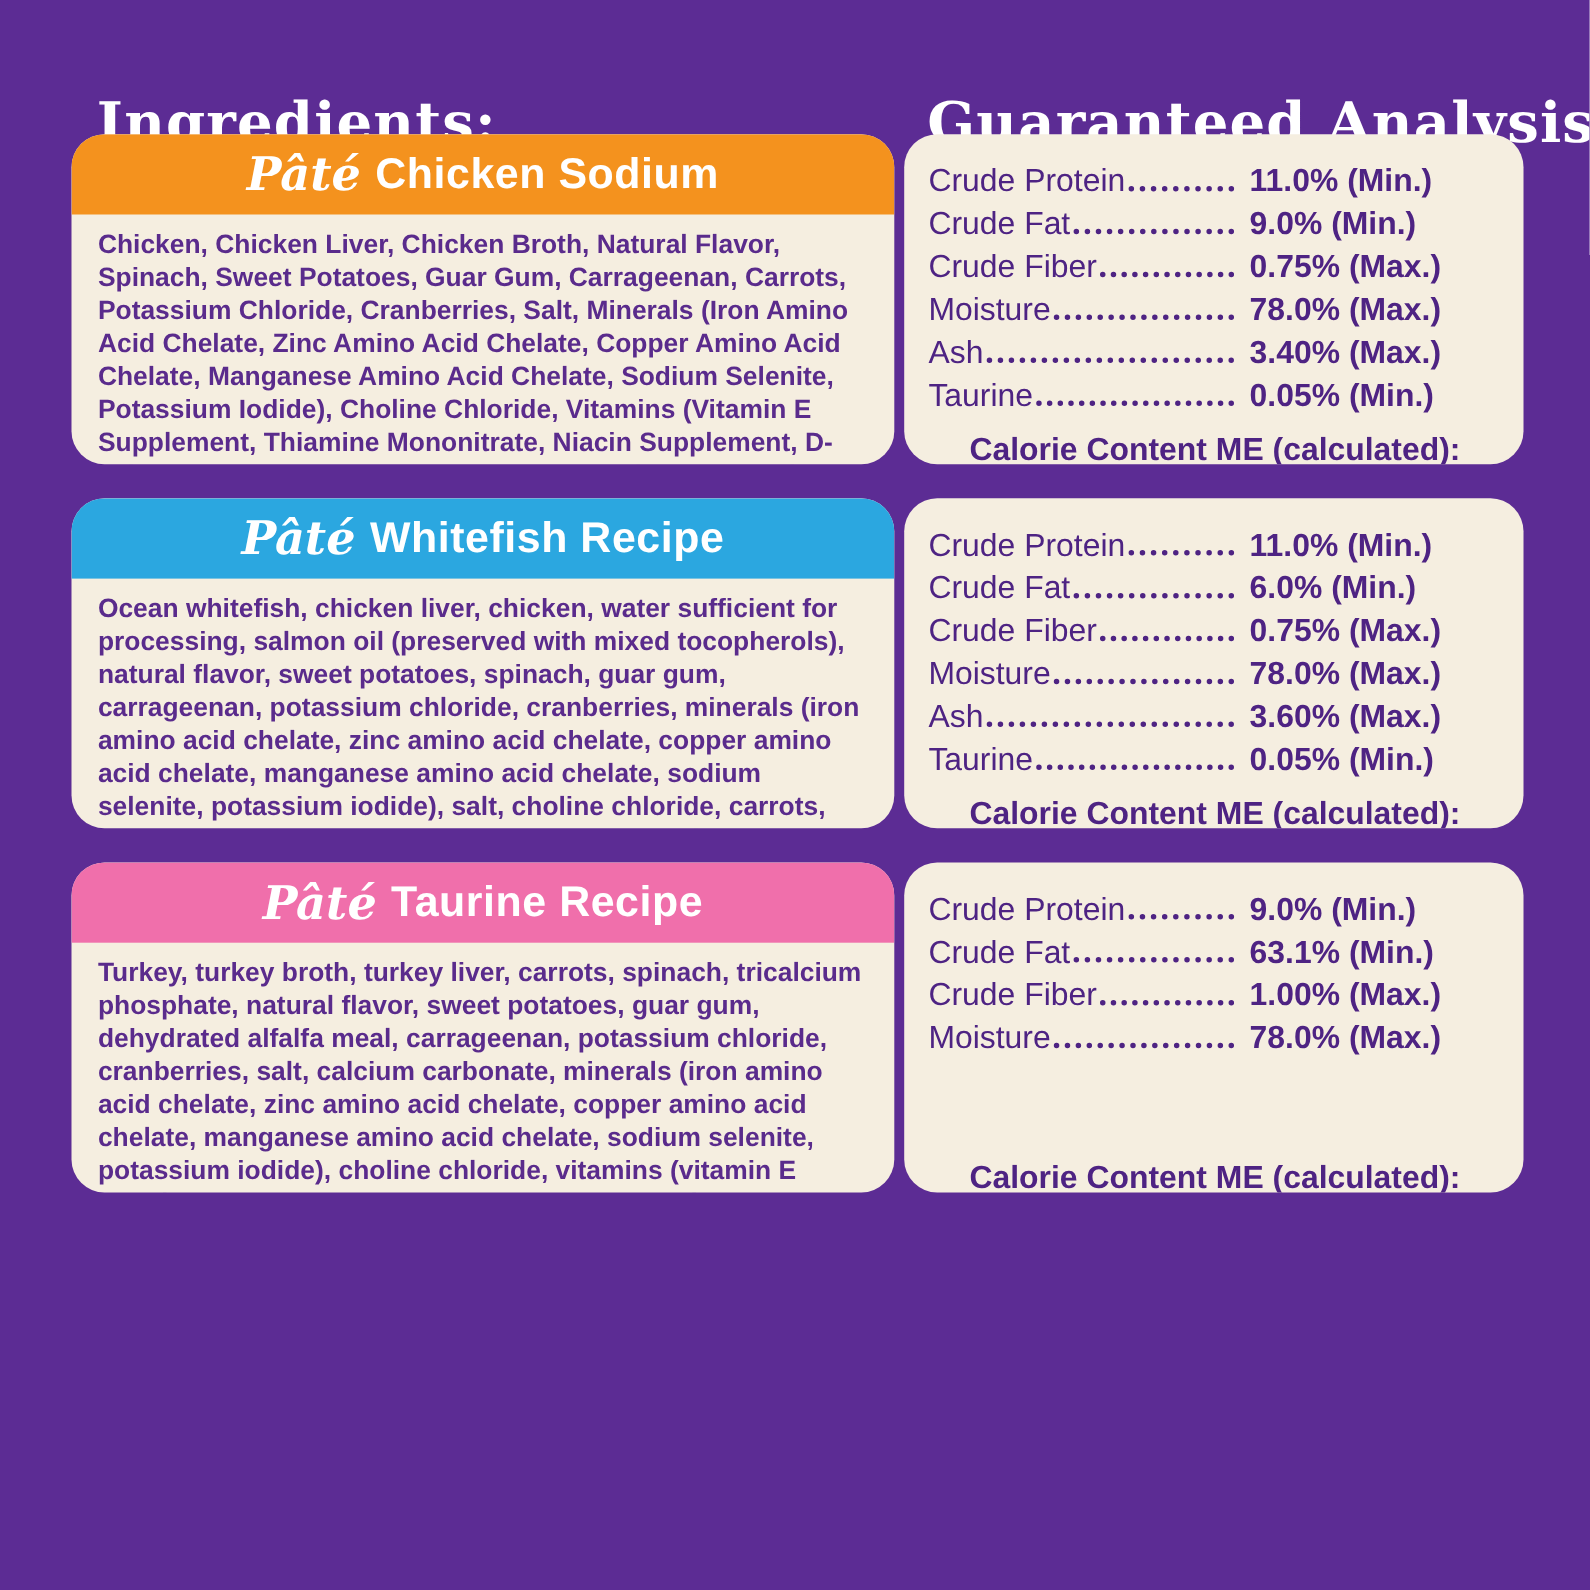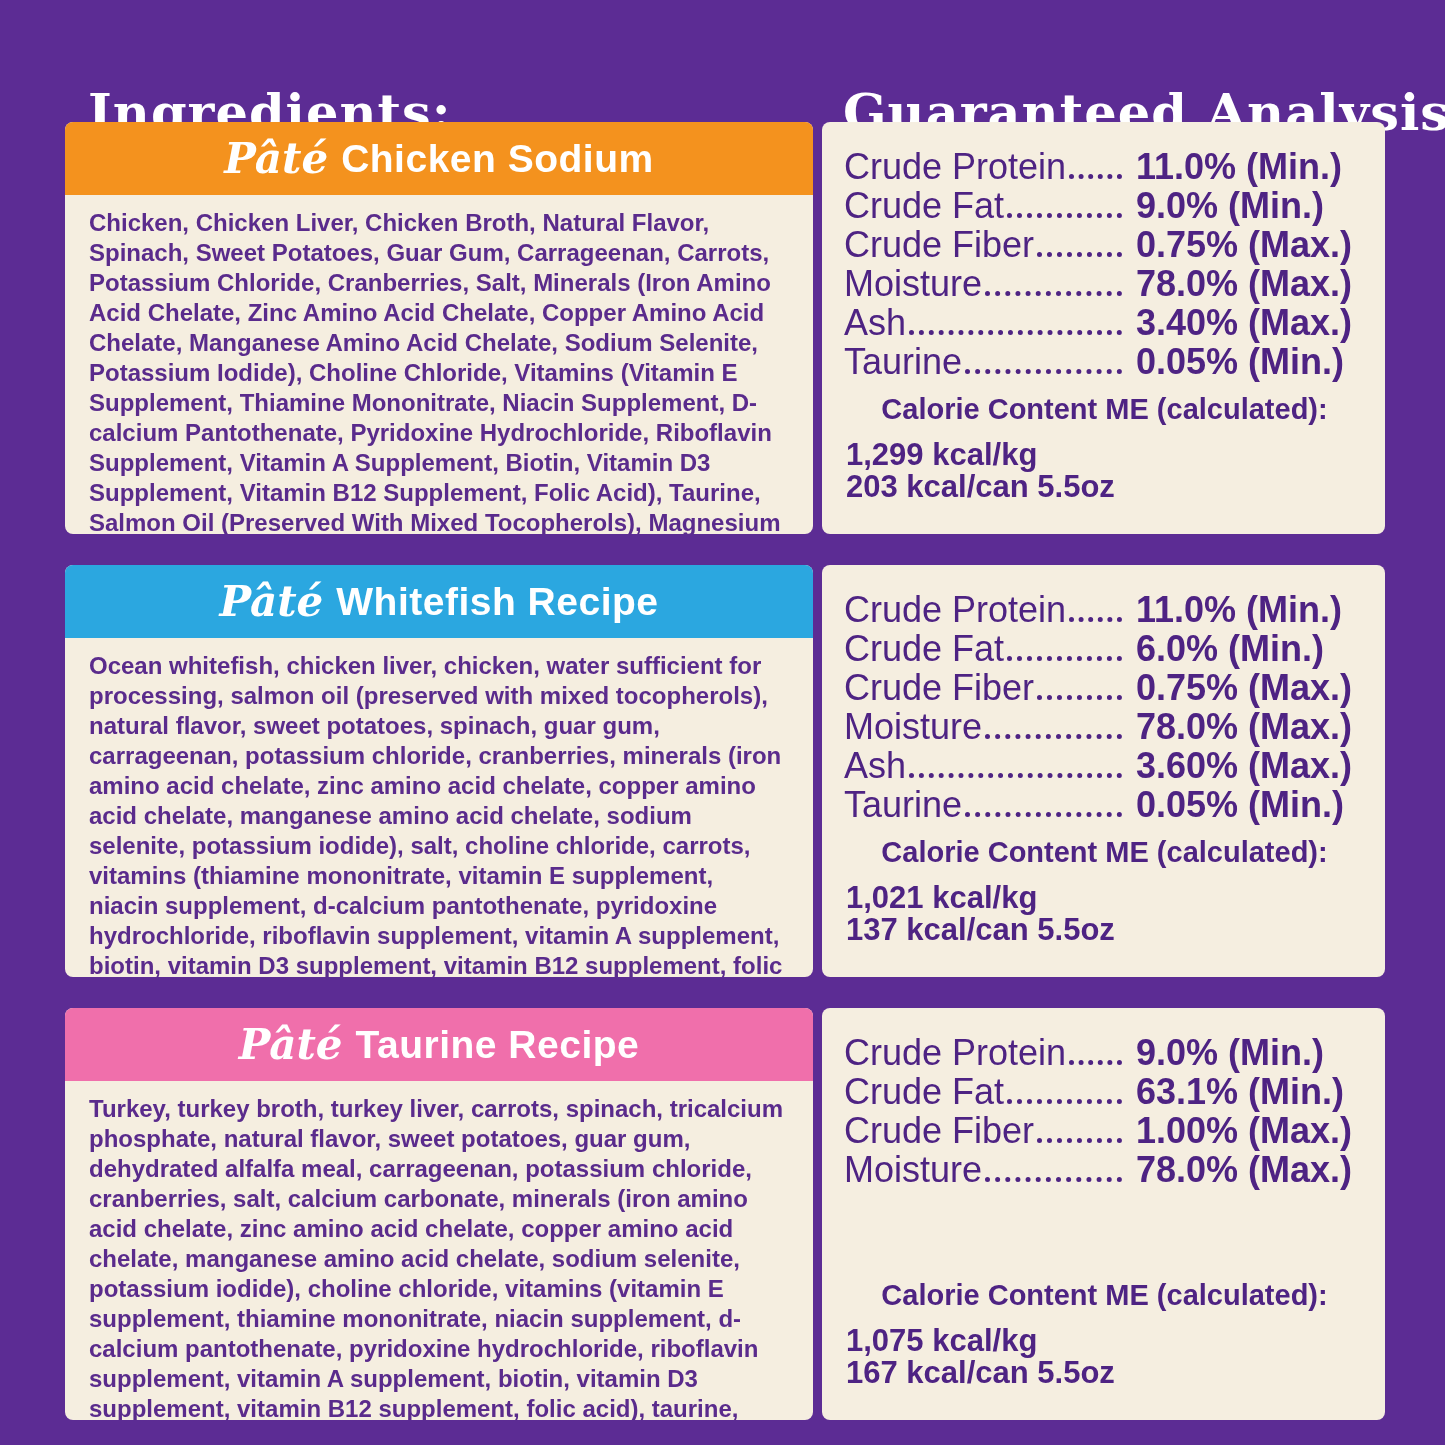--- a/index.html
+++ b/index.html
@@ -24,23 +24,23 @@
   .big-heading.left{left:88px;}
   .big-heading.right{left:843px;}
 
   .content{
     position:absolute;top:122px;left:65px;
     display:grid;
     grid-template-columns:748px 563px;
     column-gap:9px;row-gap:31px;
   }
   .card{
-    width:100%;height:412px;
+    width:100%;height:300px;
     background:var(--card,#F5EEE0);
-    border-radius:8px;
+    border-radius:30px;
     overflow:hidden;
     box-sizing:border-box;
   }
   
   .bar{
     height:73px;
     display:flex;align-items:center;justify-content:center;
     color:#FFFFFF;
   }
   .bar-chicken{background:var(--chicken,#F4921E);}
@@ -62,24 +62,24 @@
     padding:13px 24px 0 24px;
     color:var(--ink,#5A2B8C);
     font-size:24px;
     line-height:30px;
     font-weight:bold;
   }
   
   .ga-card{position:relative;}
   .ga-rows{padding:24px 22px 0 22px;}
   .ga-row{
-    display:flex;align-items:flex-start;
+    display:flex;align-items:center;
     height:39px;
     color:var(--ink_dark,#4E2383);
-    font-size:36px;
+    font-size:29px;
   }
   .ga-left{
     display:flex;align-items:baseline;
     width:282px;flex:none;
   }
   .ga-label{white-space:nowrap;}
   .ga-dots{
     flex:1;
     border-bottom:5px dotted var(--ink_dark,#4E2383);
     margin:0 4px 4px 3px;

